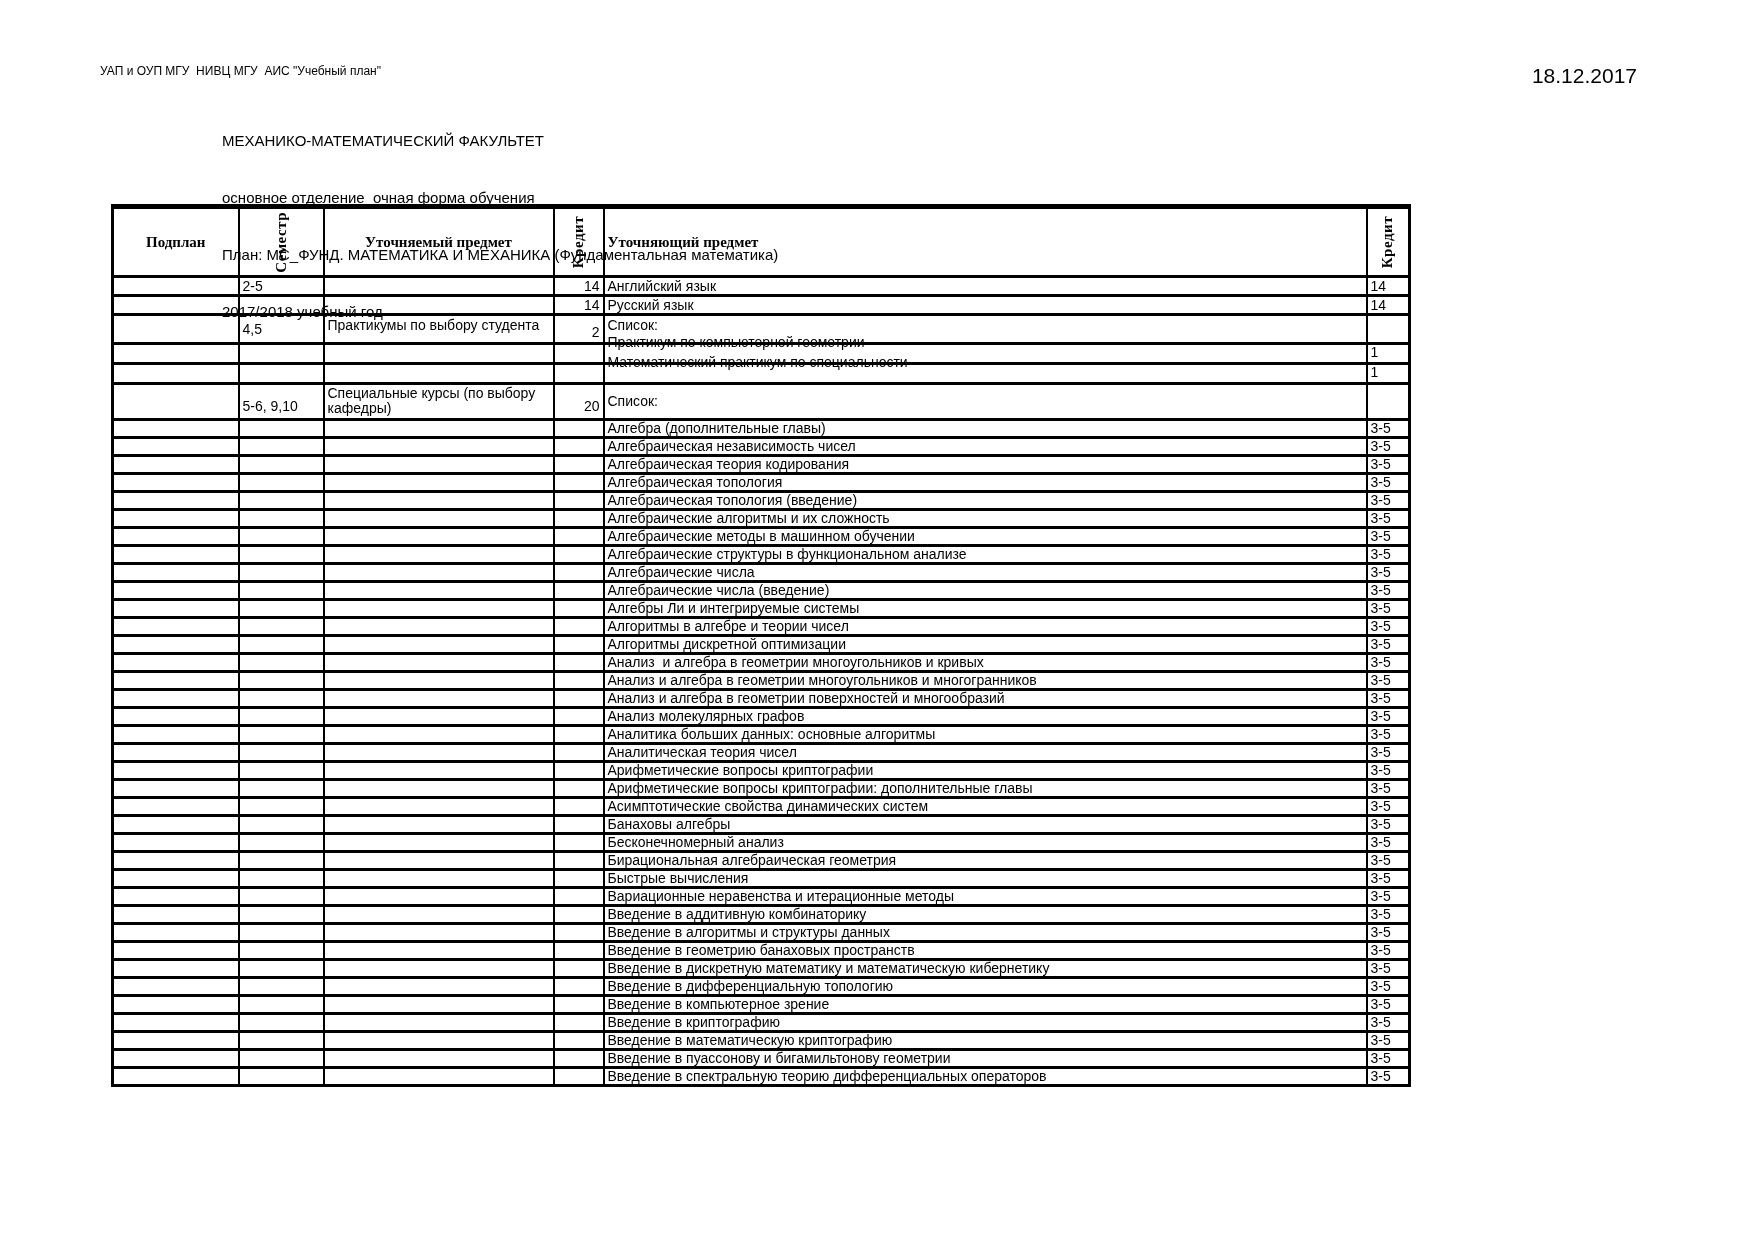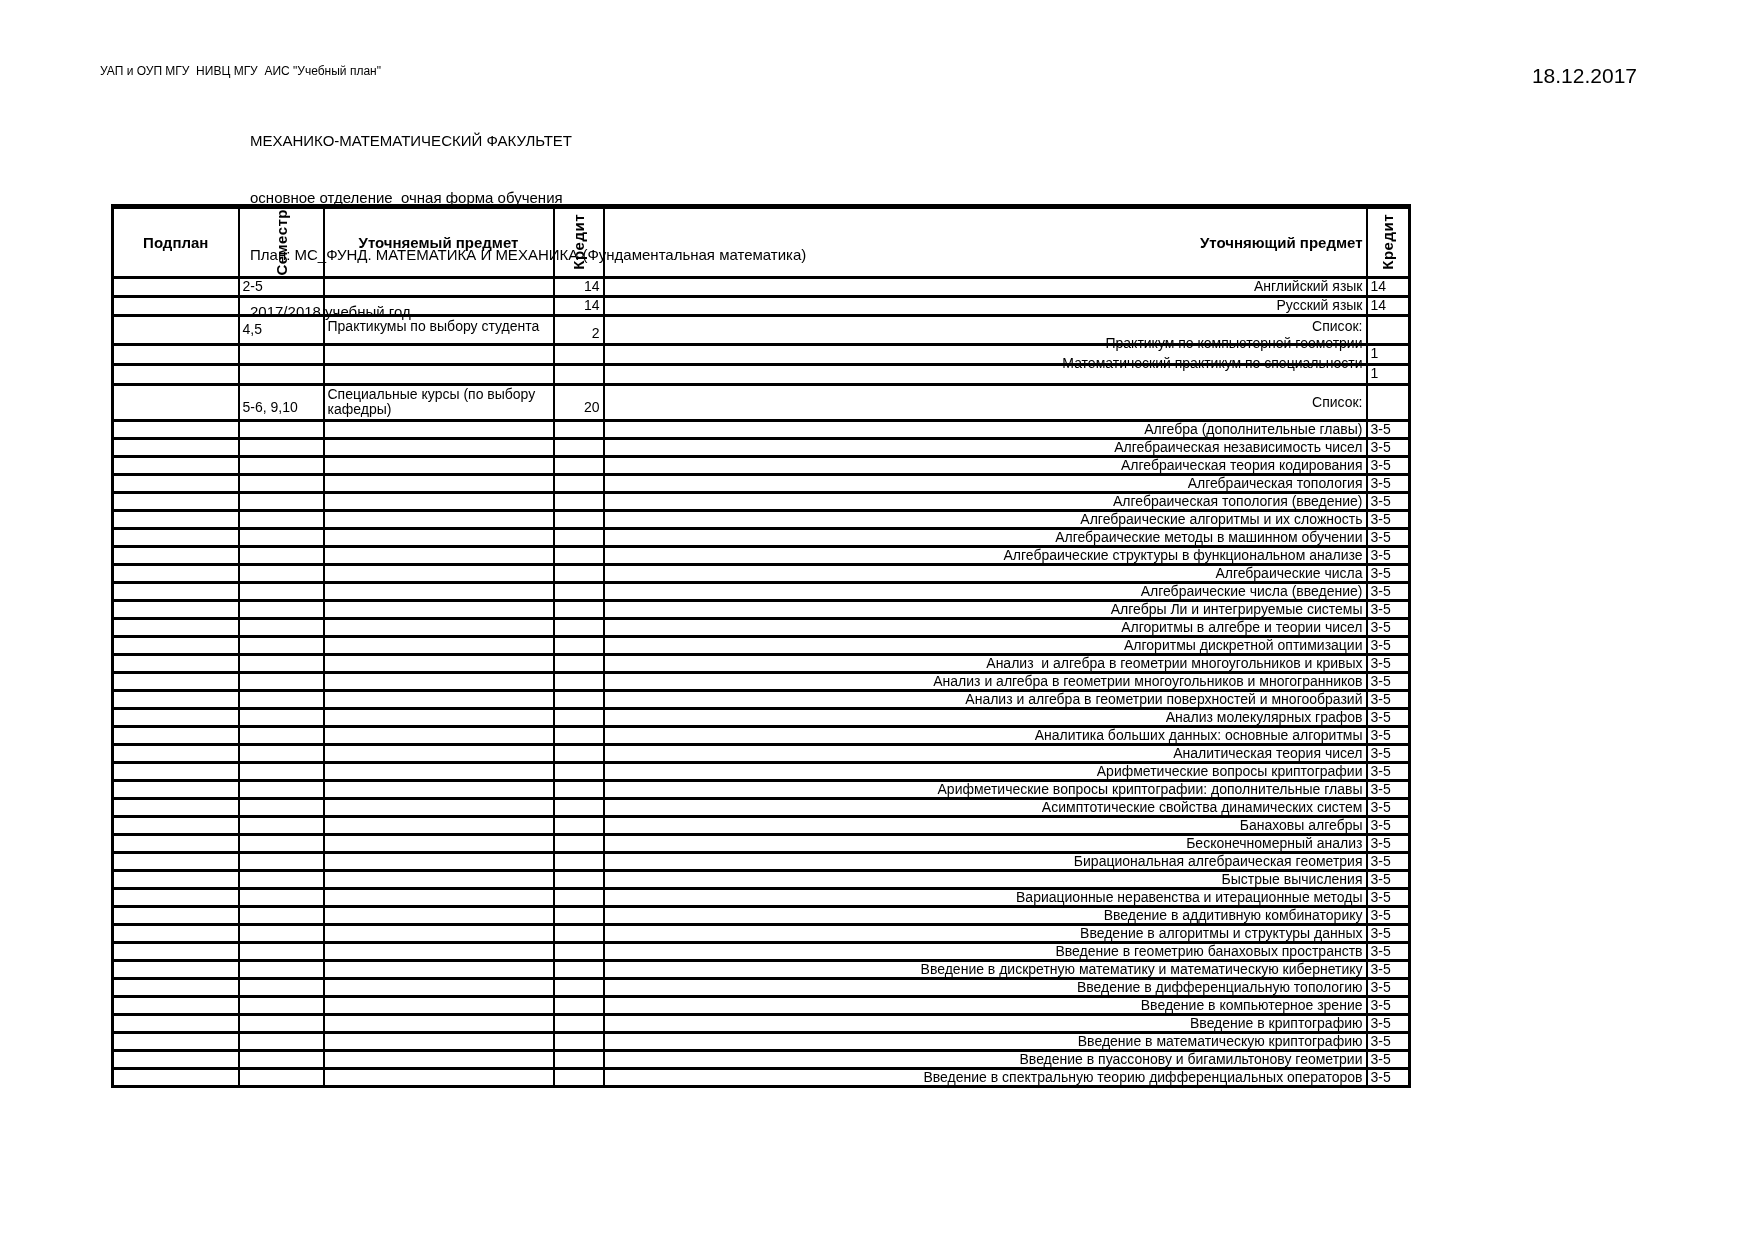--- a/index.html
+++ b/index.html
@@ -14,21 +14,21 @@
   .app-header {
     position: absolute; left: 100px; top: 64px;
     font-size: 12px; white-space: pre;
   }
   .date-label {
     position: absolute; top: 64px; right: 117px;
     font-size: 21px;
   }
   .title-block {
     position: absolute; left: 222px; top: 93px;
-    font-size: 15px; line-height: 19px; white-space: pre; margin-left: 28px;
+    font-size: 15px; line-height: 19px; white-space: pre;
   }
   table.plan {
     position: absolute; left: 111px; top: 204px;
     border-collapse: collapse; table-layout: fixed;
     border: 3px solid #000;
   }
   td, th {
     border: 3px solid #000;
     border-left-width: 2px; border-right-width: 2px;
     padding: 0 3px;
@@ -36,32 +36,33 @@
     vertical-align: middle;
     overflow: visible;
     white-space: pre;
   }
   thead th {
     border-top: 5px solid #000;
     height: 70px;
     font-size: 15px; font-weight: bold;
     text-align: center; vertical-align: middle;
     white-space: normal;
+    font-family: Liberation Serif, serif;
   }
   .vert {
     writing-mode: vertical-rl;
     transform: rotate(180deg);
     margin: 0 auto;
     font-weight: bold; font-size: 15px;
     letter-spacing: 0.5px;
   }
   
   .c1 { text-align: left; }
   .c3 { text-align: right; }
-  .c4 { text-align: right; }
+  .c4 { text-align: left; }
   .c5 { text-align: left; }
   
   tr.row-plain  td { height: 19px; }
   tr.row-group  td { height: 29px; }
   tr.row-group .c2, tr.row-group .c4 { vertical-align: top; padding-top: 2px; }
   tr.row-group .c1 { vertical-align: middle; }
   tr.row-group .c3 { vertical-align: bottom; padding-bottom: 2px; }
   tr.row-overlap td { height: 20px; }
   tr.row-overlap .c5 { vertical-align: bottom; padding-bottom: 2px; }
   .lifted { position: relative; top: -11px; display: inline-block; }

